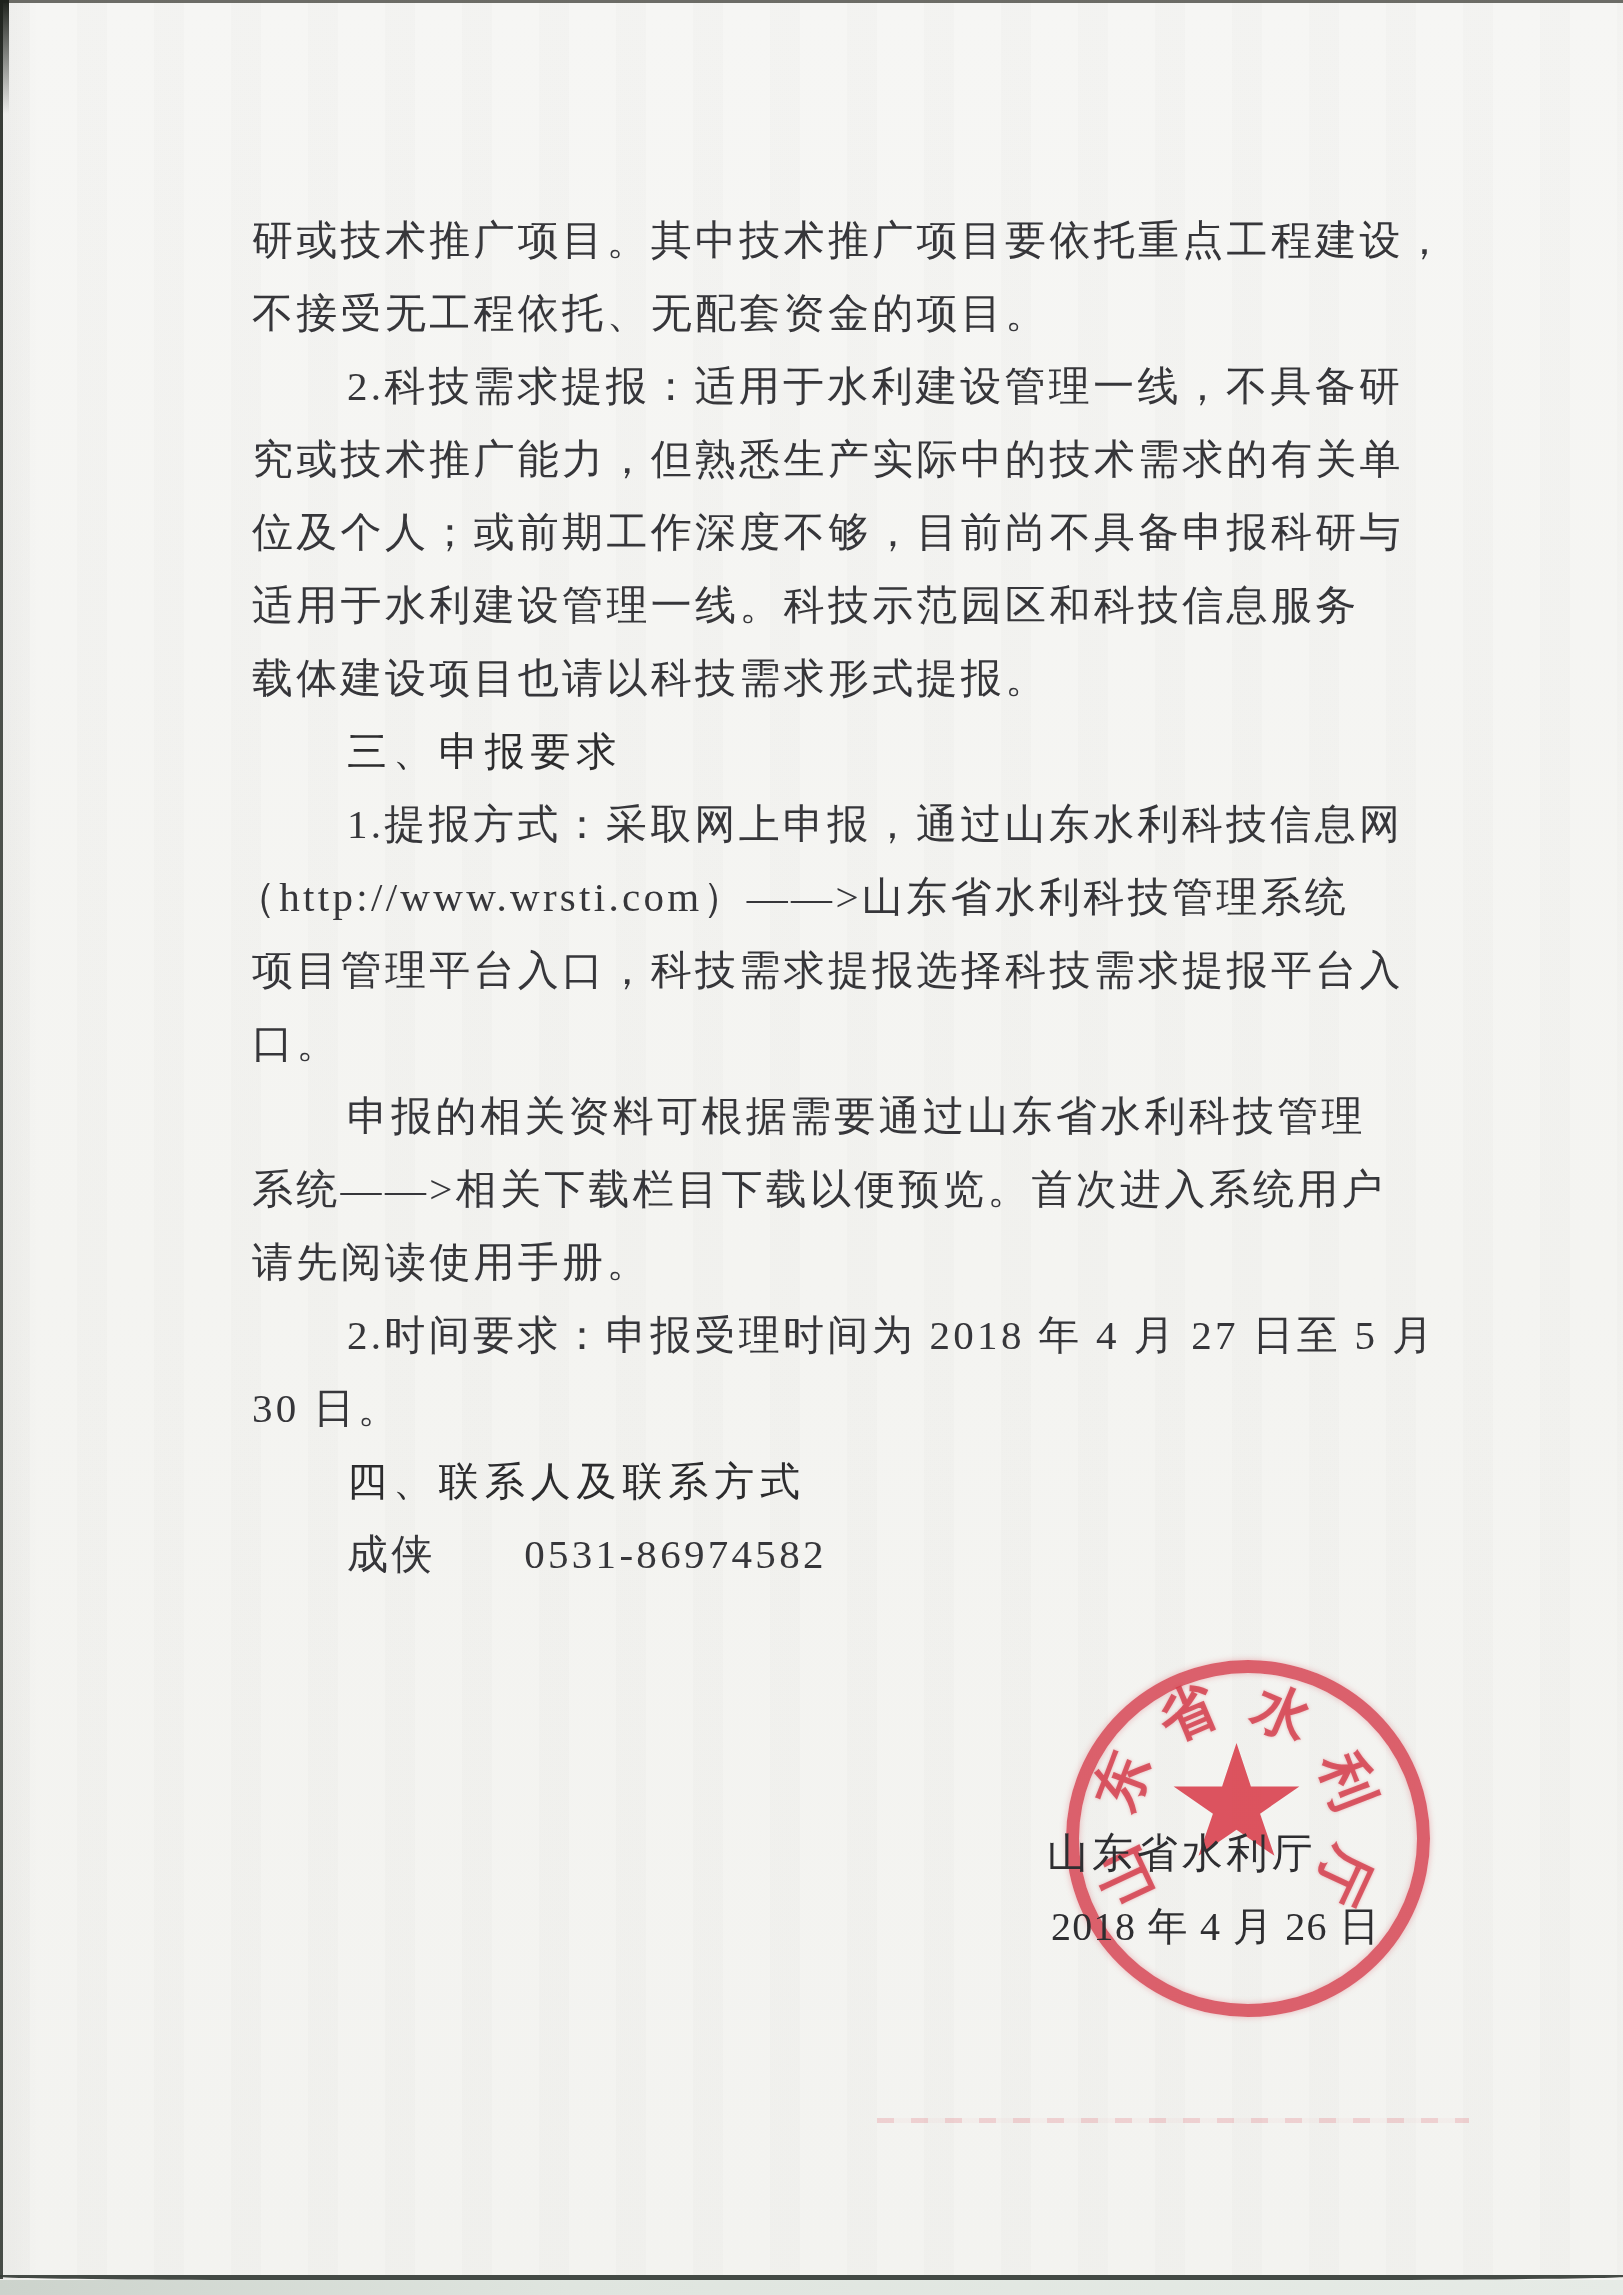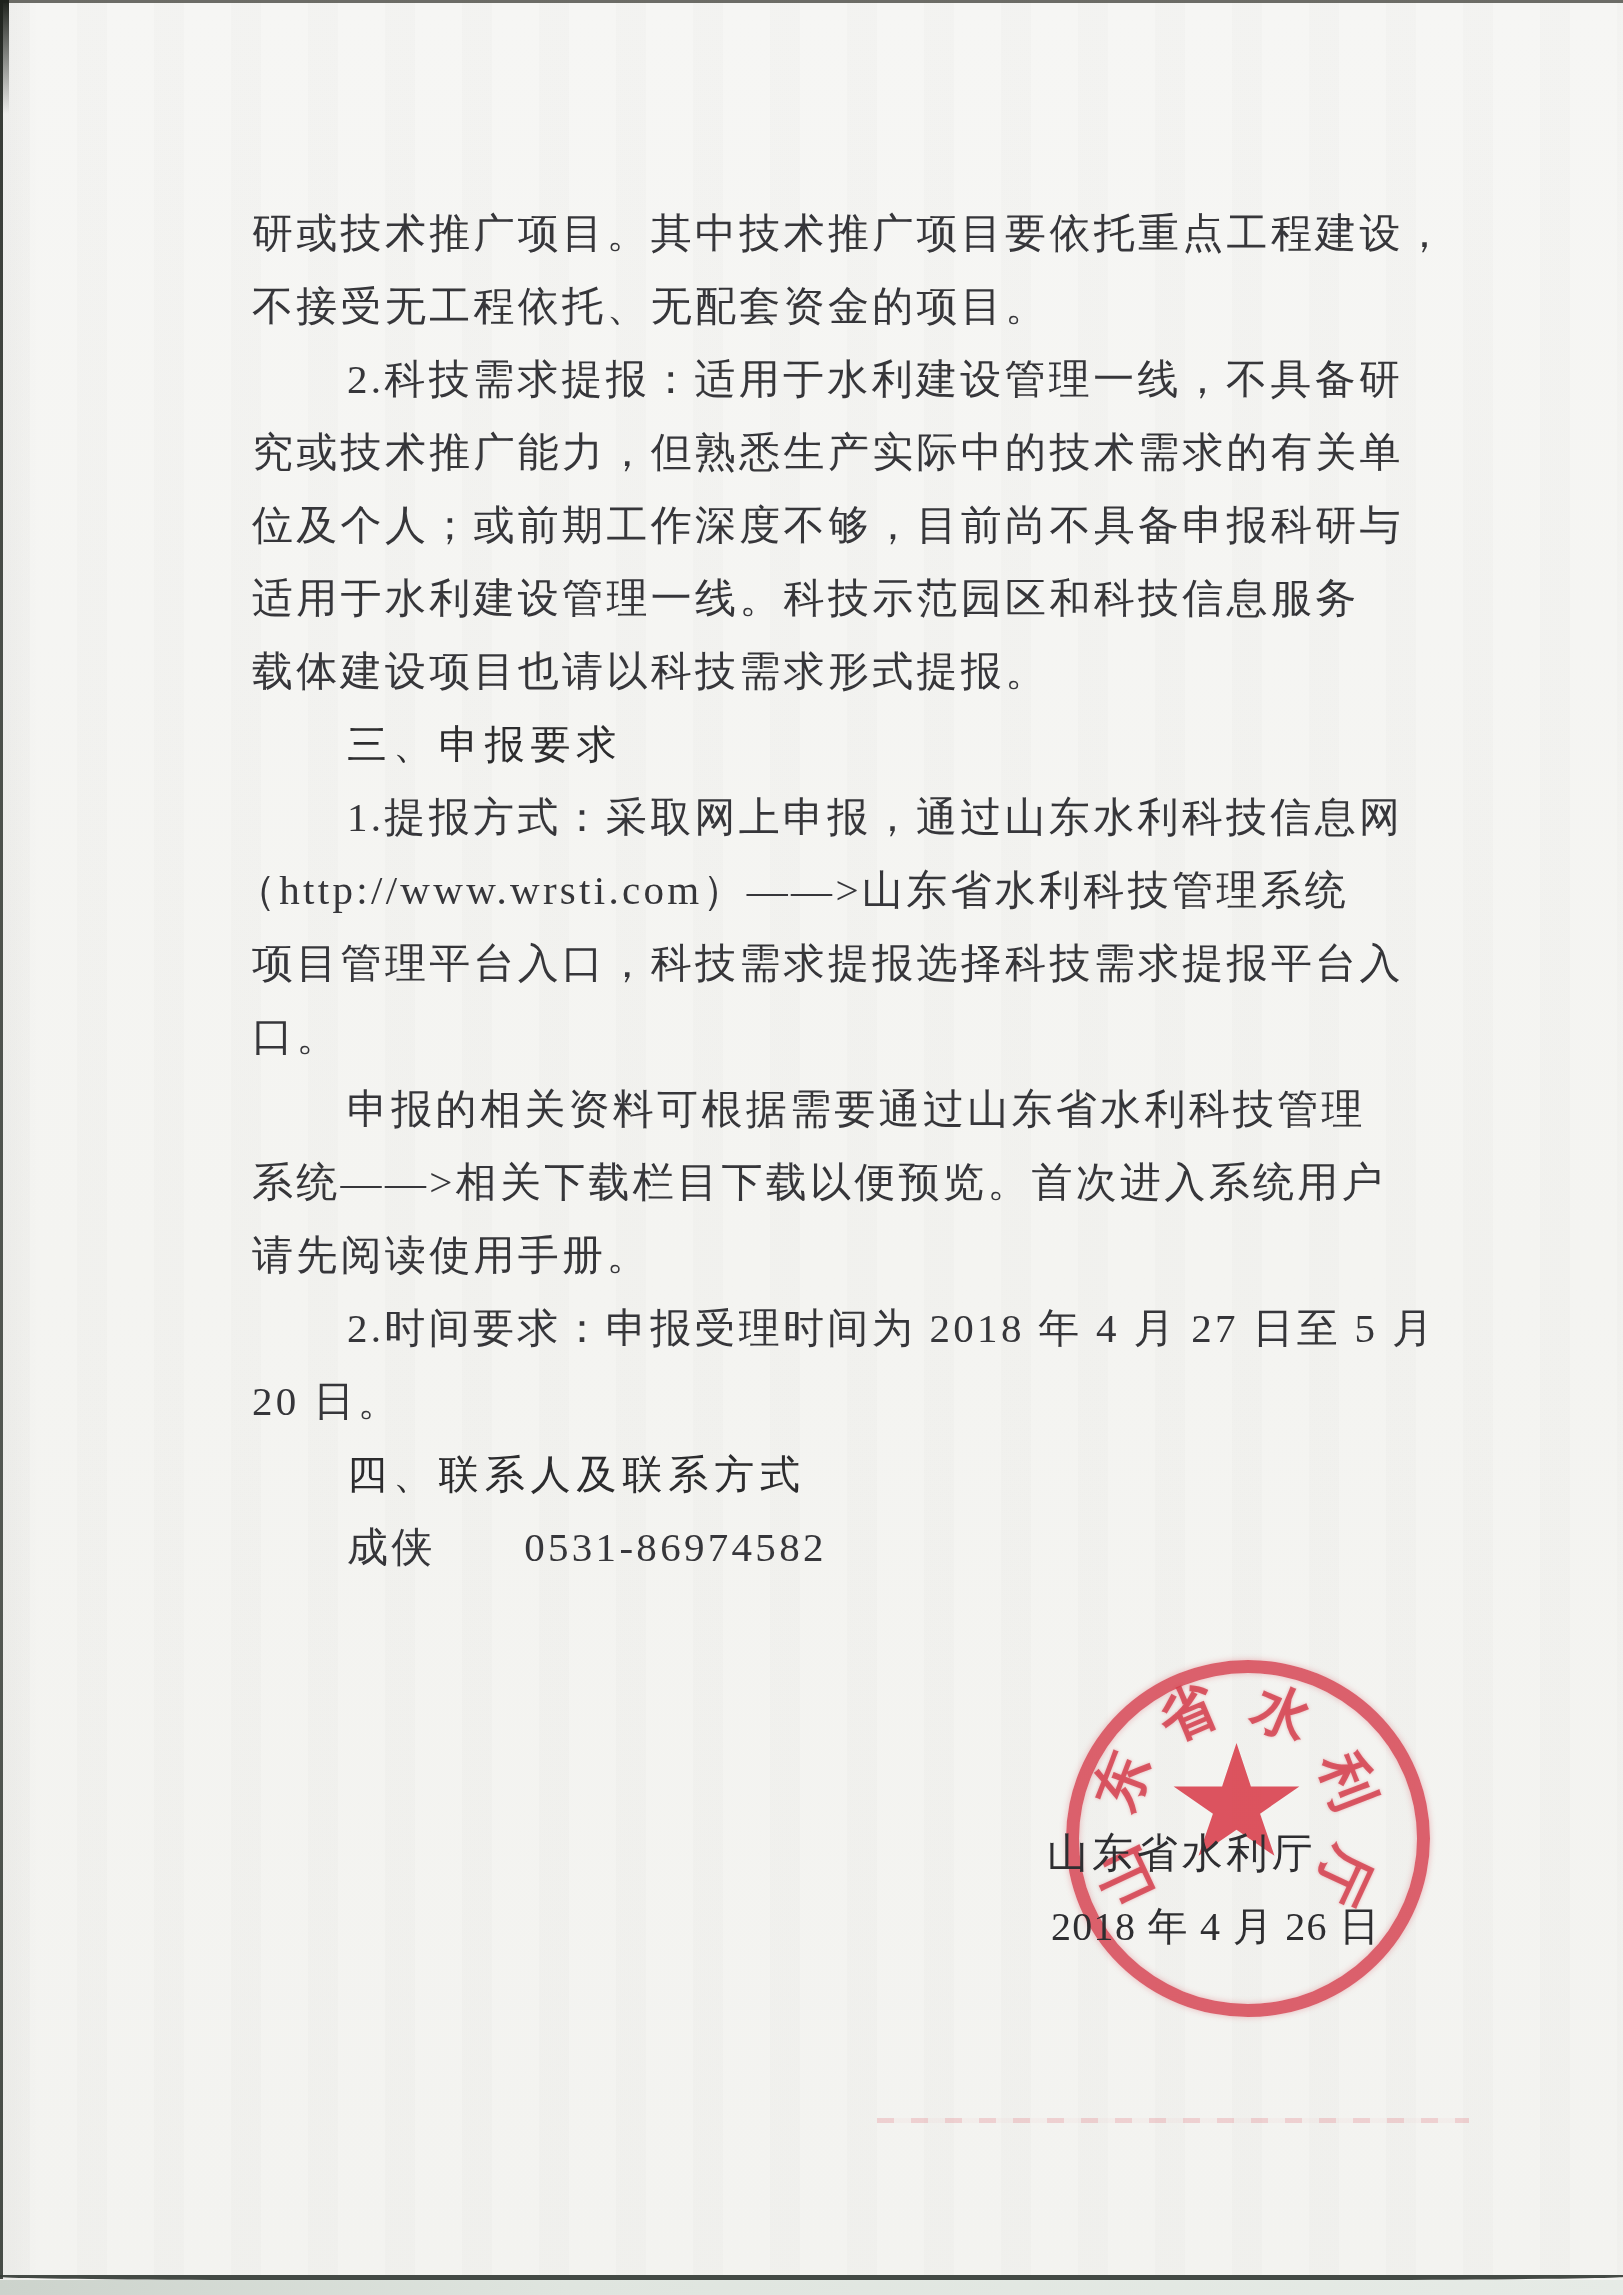--- a/index.html
+++ b/index.html
@@ -18,21 +18,21 @@
   .art-corner-wedge{position:absolute;left:0;top:0;width:8.5px;height:114px;
     background:linear-gradient(180deg,#1d211b,rgba(40,45,38,0));}
   .art-bottom-line{position:absolute;left:0;top:2275px;width:100%;height:5.9px;background:#343b35;
     border-radius:0 0 40% 40%/0 0 70% 70%;opacity:.92;}
   .art-bottom-strip{position:absolute;left:0;top:2280px;width:100%;height:15px;
     background:linear-gradient(90deg,#ccd3cc 0%,#dfe5df 35%,#e6ebe6 100%);}
   .art-pink-streak{position:absolute;left:877px;top:2118px;width:592px;height:5.2px;opacity:.8;
     background:repeating-linear-gradient(90deg,rgba(221,96,108,0.30) 0 17px,rgba(221,96,108,0.05) 17px 34px);
     filter:blur(0.7px);}
   
-  .doc-text{position:absolute;left:252px;top:197px;width:1171px;color:#36363a;}
+  .doc-text{position:absolute;left:252px;top:204px;width:1171px;color:#36363a;}
   .line{height:73px;line-height:73px;font-size:41px;letter-spacing:3.3px;white-space:nowrap;}
   .line.indent{padding-left:95px;}
   .line.heading{padding-left:95px;font-family:"Liberation Sans","DejaVu Sans",sans-serif;
     font-weight:400;font-size:40px;letter-spacing:5.9px;color:#2c2c2e;}
   .line.paren{margin-left:-17px;}
   
   .stamp{position:absolute;left:1066px;top:1660px;width:338px;height:331px;}
   .seal-ring{position:absolute;left:0;top:0;width:100%;height:100%;border-radius:50%;
     border:13px solid rgba(214,64,78,0.82);
     box-shadow:0 0 5.9px rgba(214,64,78,0.35), inset 0 0 5.9px rgba(214,64,78,0.35);}
@@ -70,21 +70,21 @@
       <div class="line body">载体建设项目也请以科技需求形式提报。</div>
       <div class="line heading">三、申报要求</div>
       <div class="line indent">1.提报方式：采取网上申报，通过山东水利科技信息网</div>
       <div class="line paren">（http://www.wrsti.com）——&gt;山东省水利科技管理系统</div>
       <div class="line body">项目管理平台入口，科技需求提报选择科技需求提报平台入</div>
       <div class="line body">口。</div>
       <div class="line indent">申报的相关资料可根据需要通过山东省水利科技管理</div>
       <div class="line body">系统——&gt;相关下载栏目下载以便预览。首次进入系统用户</div>
       <div class="line body">请先阅读使用手册。</div>
       <div class="line indent">2.时间要求：申报受理时间为 2018 年 4 月 27 日至 5 月</div>
-      <div class="line body">20 日。</div>
+      <div class="line body">30 日。</div>
       <div class="line heading">四、联系人及联系方式</div>
       <div class="line indent">成侠　　0531-86974582</div>
     </div>
 
   <div class="stamp">
     <div class="seal-ring"></div>
     <div class="seal-star"></div>
     <div id="seal-chars">
         <span class="seal-char" style="left: 29px; top: 186px; transform: rotate(-115deg);">山</span>
         <span class="seal-char" style="left: 26px; top: 91px; transform: rotate(-69deg);">东</span>

